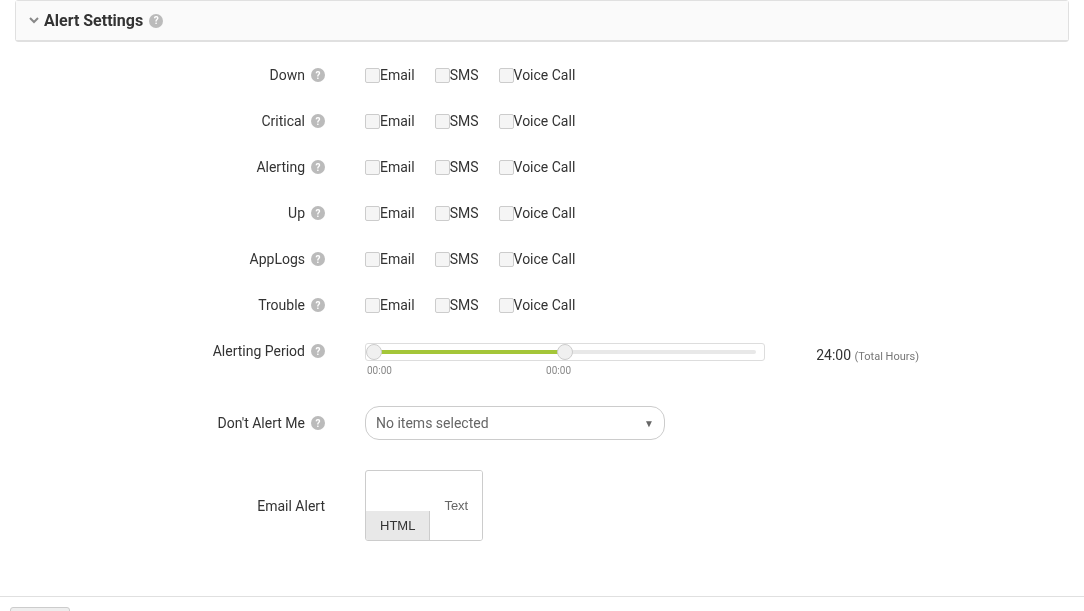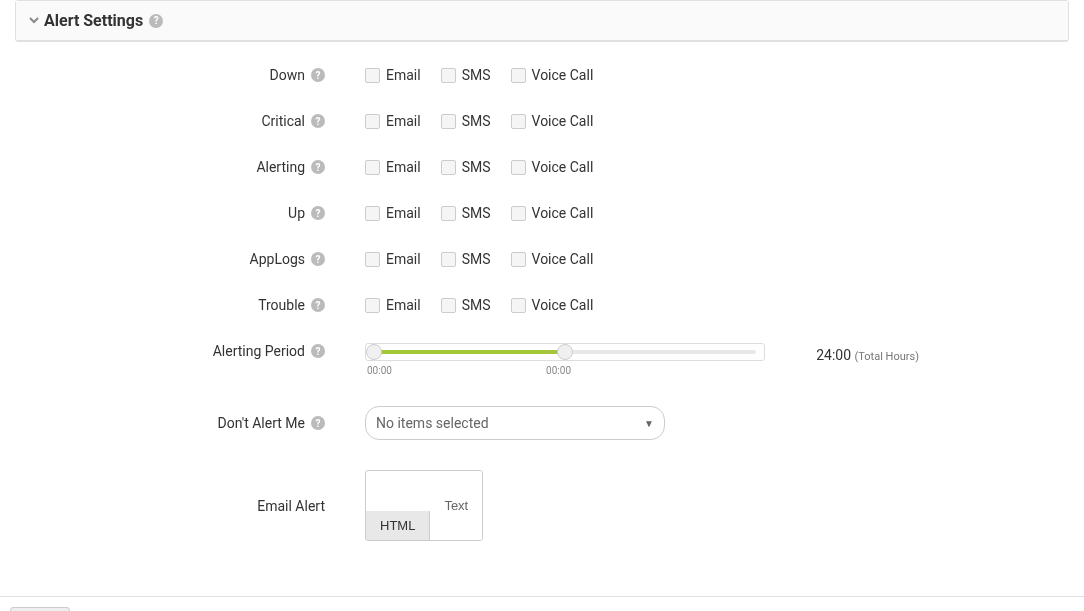--- a/index.html
+++ b/index.html
@@ -72,21 +72,21 @@
     }
     .form-control-area {
       display: flex;
       align-items: center;
       gap: 20px;
       padding-left: 30px;
     }
     .checkbox-wrap {
       display: flex;
       align-items: center;
-      gap: 6px;
+      gap: 0;
     }
     .checkbox {
       width: 15px;
       height: 15px;
       border: 1px solid #ccc;
       background: #f5f5f5;
       border-radius: 2px;
       cursor: pointer;
     }
     .checkbox-label {

